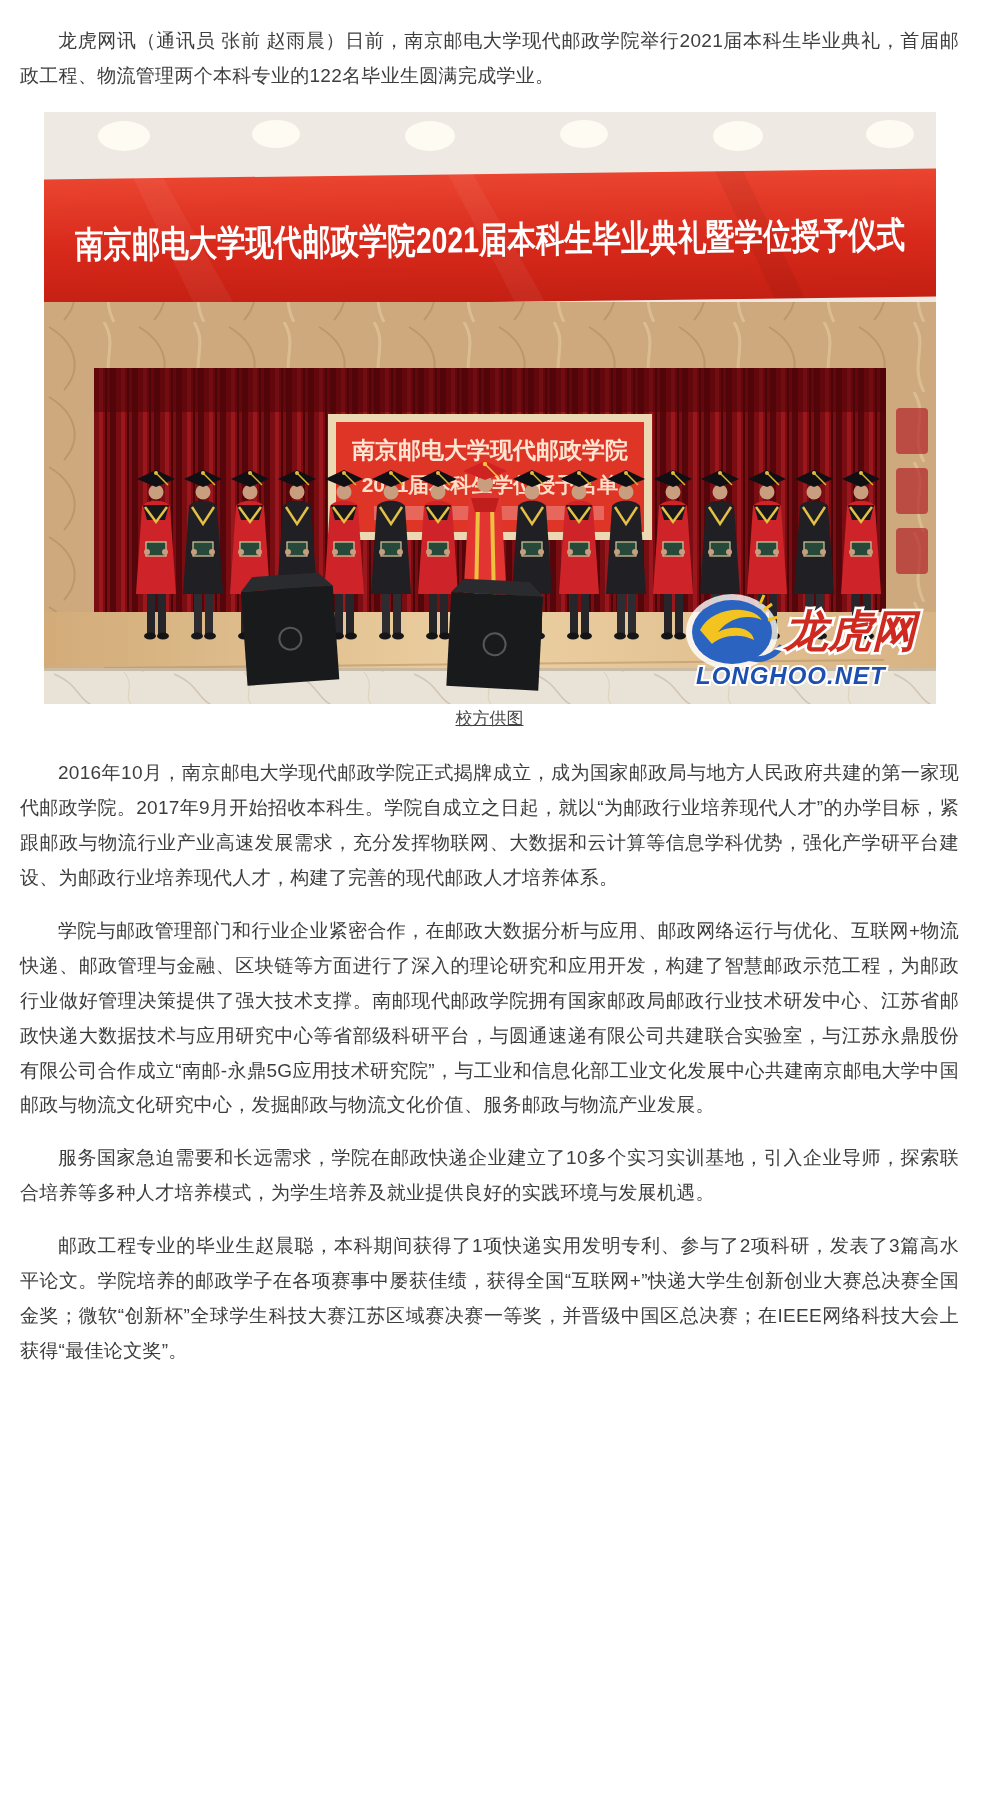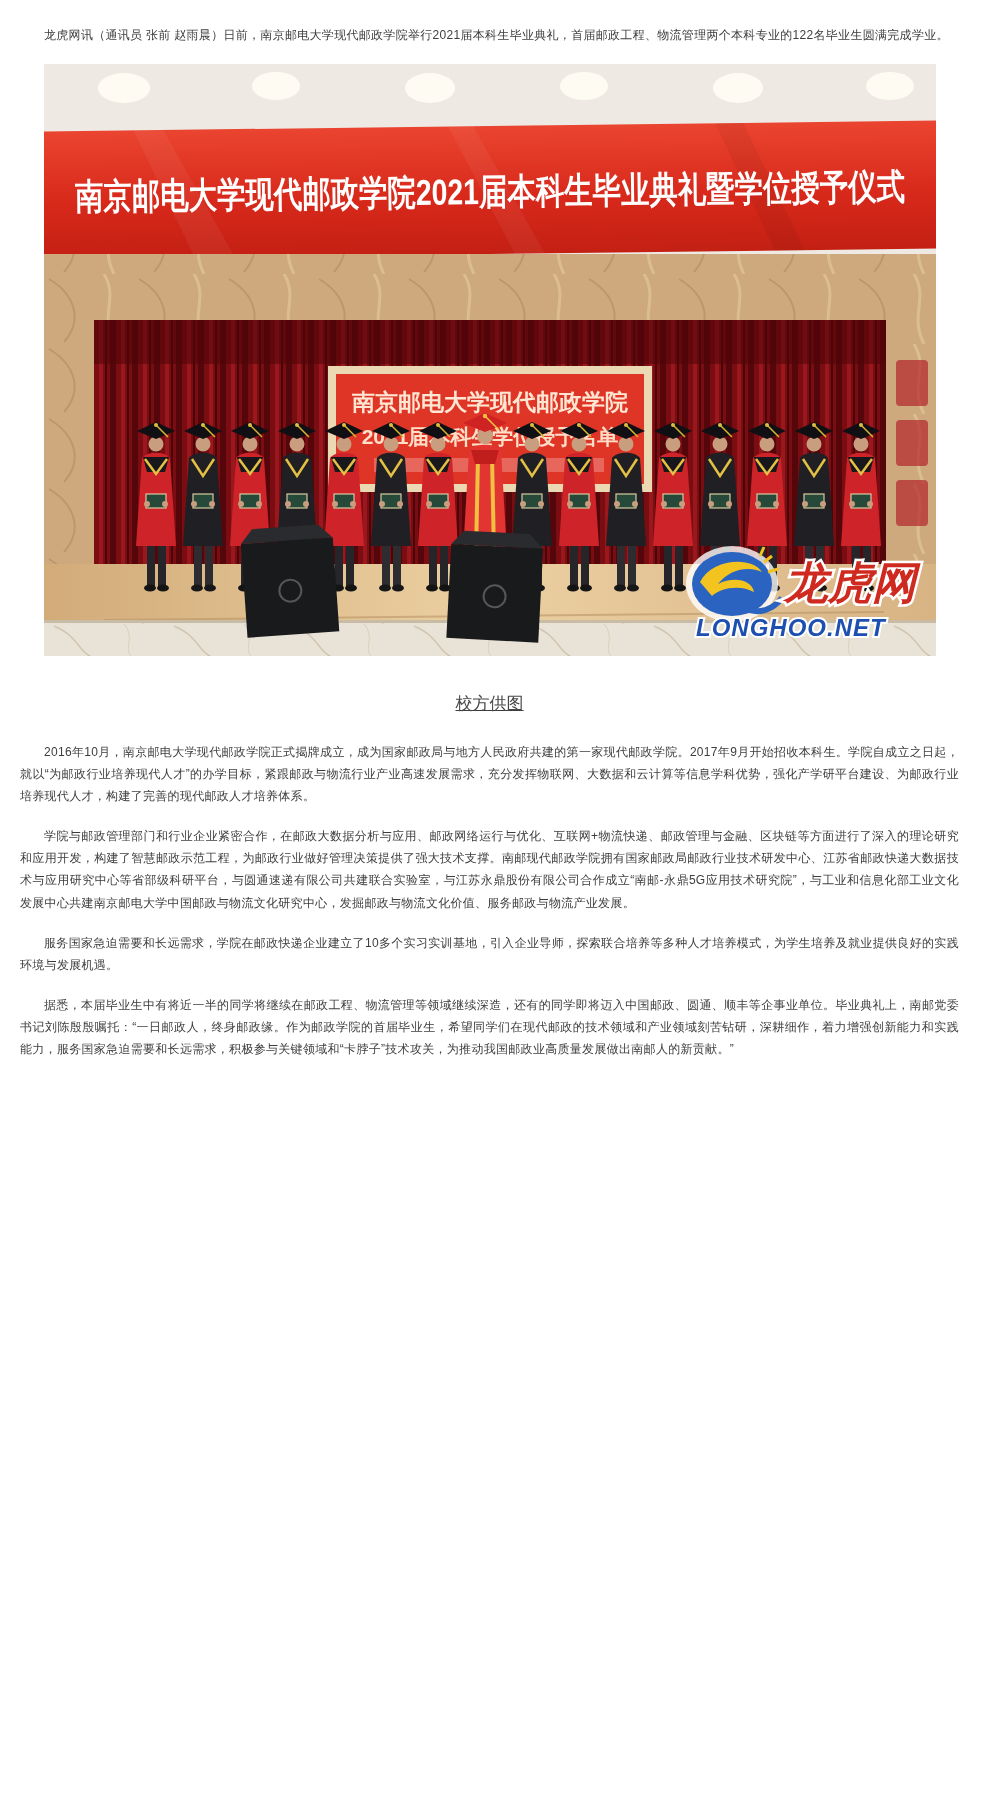--- a/index.html
+++ b/index.html
@@ -4,36 +4,36 @@
 <style>
   * { margin:0; padding:0; box-sizing:border-box; }
   html,body { background:#ffffff; }
   body {
     width:983px;
     font-family:"Liberation Sans", sans-serif;
     color:#3d3d3d;
   }
   .page { padding:24px 24px 28px 20px; }
   .para {
-    font-size:12px;
+    font-size:19px;
     line-height:1.84;
     color:#3d3d3d;
     text-indent:2em;
     text-align:justify;
     letter-spacing:0.3px;
     margin-bottom:18px;
   }
   .figure { margin:4px 0 12px; text-align:center;text-decoration:underline; }
   .photo-svg { display:block; margin:0 auto; }
   .caption {
     display:block;
     font-size:17px;
     color:#474747;
     text-align:center;
-    margin:36px 0 26px;
+    margin:3px 0 26px;
   }
 </style>
 </head>
 <body>
 
 <div class="page">
 
   <p class="para">龙虎网讯（通讯员 张前 赵雨晨）日前，南京邮电大学现代邮政学院举行2021届本科生毕业典礼，首届邮政工程、物流管理两个本科专业的122名毕业生圆满完成学业。</p>
 
   <figure class="figure">
@@ -193,15 +193,15 @@
         <text x="94" y="66" font-size="44" font-style="italic" font-weight="bold" font-family="'Liberation Serif', serif" fill="#cf2a1f" stroke="#ffffff" stroke-width="5" style="paint-order:stroke">龙虎网</text>
         <text x="6" y="104" font-size="24" font-style="italic" font-weight="bold" letter-spacing="1" fill="#1c4fb0" stroke="#ffffff" stroke-width="4" style="paint-order:stroke">LONGHOO.NET</text>
       </g>
     </svg>
     <figcaption class="caption">校方供图</figcaption>
   </figure>
 
   <p class="para">2016年10月，南京邮电大学现代邮政学院正式揭牌成立，成为国家邮政局与地方人民政府共建的第一家现代邮政学院。2017年9月开始招收本科生。学院自成立之日起，就以“为邮政行业培养现代人才”的办学目标，紧跟邮政与物流行业产业高速发展需求，充分发挥物联网、大数据和云计算等信息学科优势，强化产学研平台建设、为邮政行业培养现代人才，构建了完善的现代邮政人才培养体系。</p>
   <p class="para">学院与邮政管理部门和行业企业紧密合作，在邮政大数据分析与应用、邮政网络运行与优化、互联网+物流快递、邮政管理与金融、区块链等方面进行了深入的理论研究和应用开发，构建了智慧邮政示范工程，为邮政行业做好管理决策提供了强大技术支撑。南邮现代邮政学院拥有国家邮政局邮政行业技术研发中心、江苏省邮政快递大数据技术与应用研究中心等省部级科研平台，与圆通速递有限公司共建联合实验室，与江苏永鼎股份有限公司合作成立“南邮-永鼎5G应用技术研究院”，与工业和信息化部工业文化发展中心共建南京邮电大学中国邮政与物流文化研究中心，发掘邮政与物流文化价值、服务邮政与物流产业发展。</p>
   <p class="para">服务国家急迫需要和长远需求，学院在邮政快递企业建立了10多个实习实训基地，引入企业导师，探索联合培养等多种人才培养模式，为学生培养及就业提供良好的实践环境与发展机遇。</p>
-  <p class="para">据悉，本届毕业生中有将近一半的同学将继续在邮政工程、物流管理等领域继续深造，还有的同学即将迈入中国邮政、圆通、顺丰等企事业单位。毕业典礼上，南邮党委书记刘陈殷殷嘱托：“一日邮政人，终身邮政缘。作为邮政学院的首届毕业生，希望同学们在现代邮政的技术领域和产业领域刻苦钻研，深耕细作，着力增强创新能力和实践能力，服务国家急迫需要和长远需求，积极参与关键领域和“卡脖子”技术攻关，为推动我国邮政业高质量发展做出南邮人的新贡献。”</p>
+  <p class="para">邮政工程专业的毕业生赵晨聪，本科期间获得了1项快递实用发明专利、参与了2项科研，发表了3篇高水平论文。学院培养的邮政学子在各项赛事中屡获佳绩，获得全国“互联网+”快递大学生创新创业大赛总决赛全国金奖；微软“创新杯”全球学生科技大赛江苏区域赛决赛一等奖，并晋级中国区总决赛；在IEEE网络科技大会上获得“最佳论文奖”。</p>
 
 </div>
 
 </body></html>

